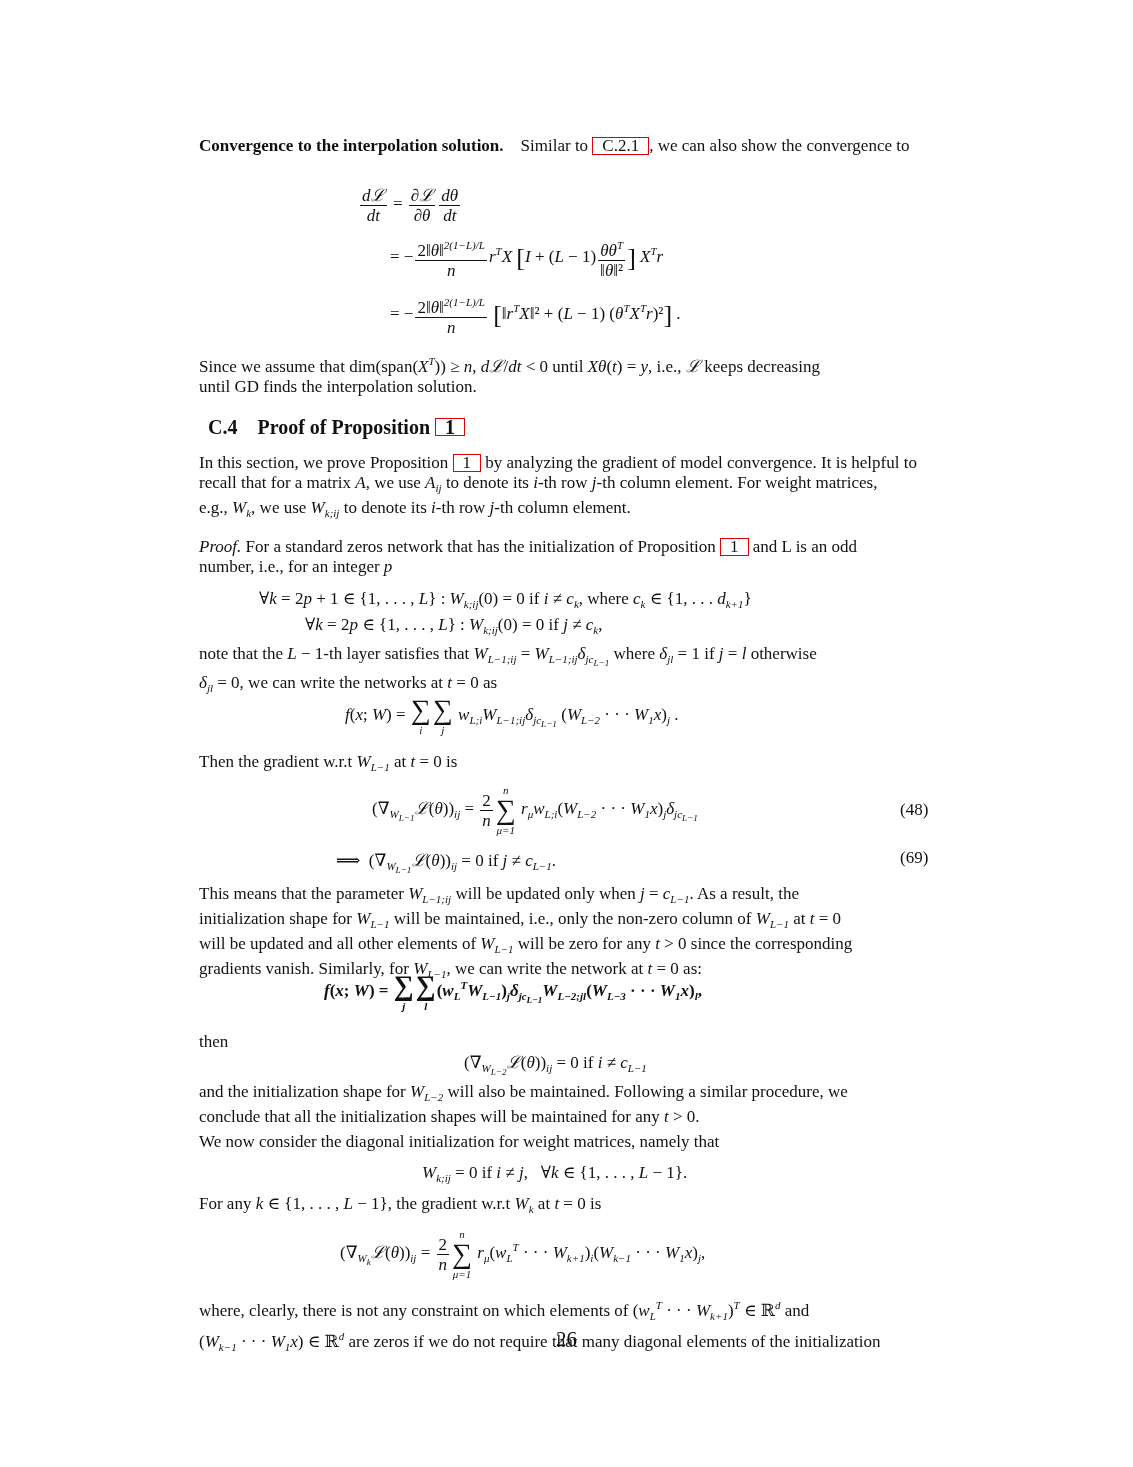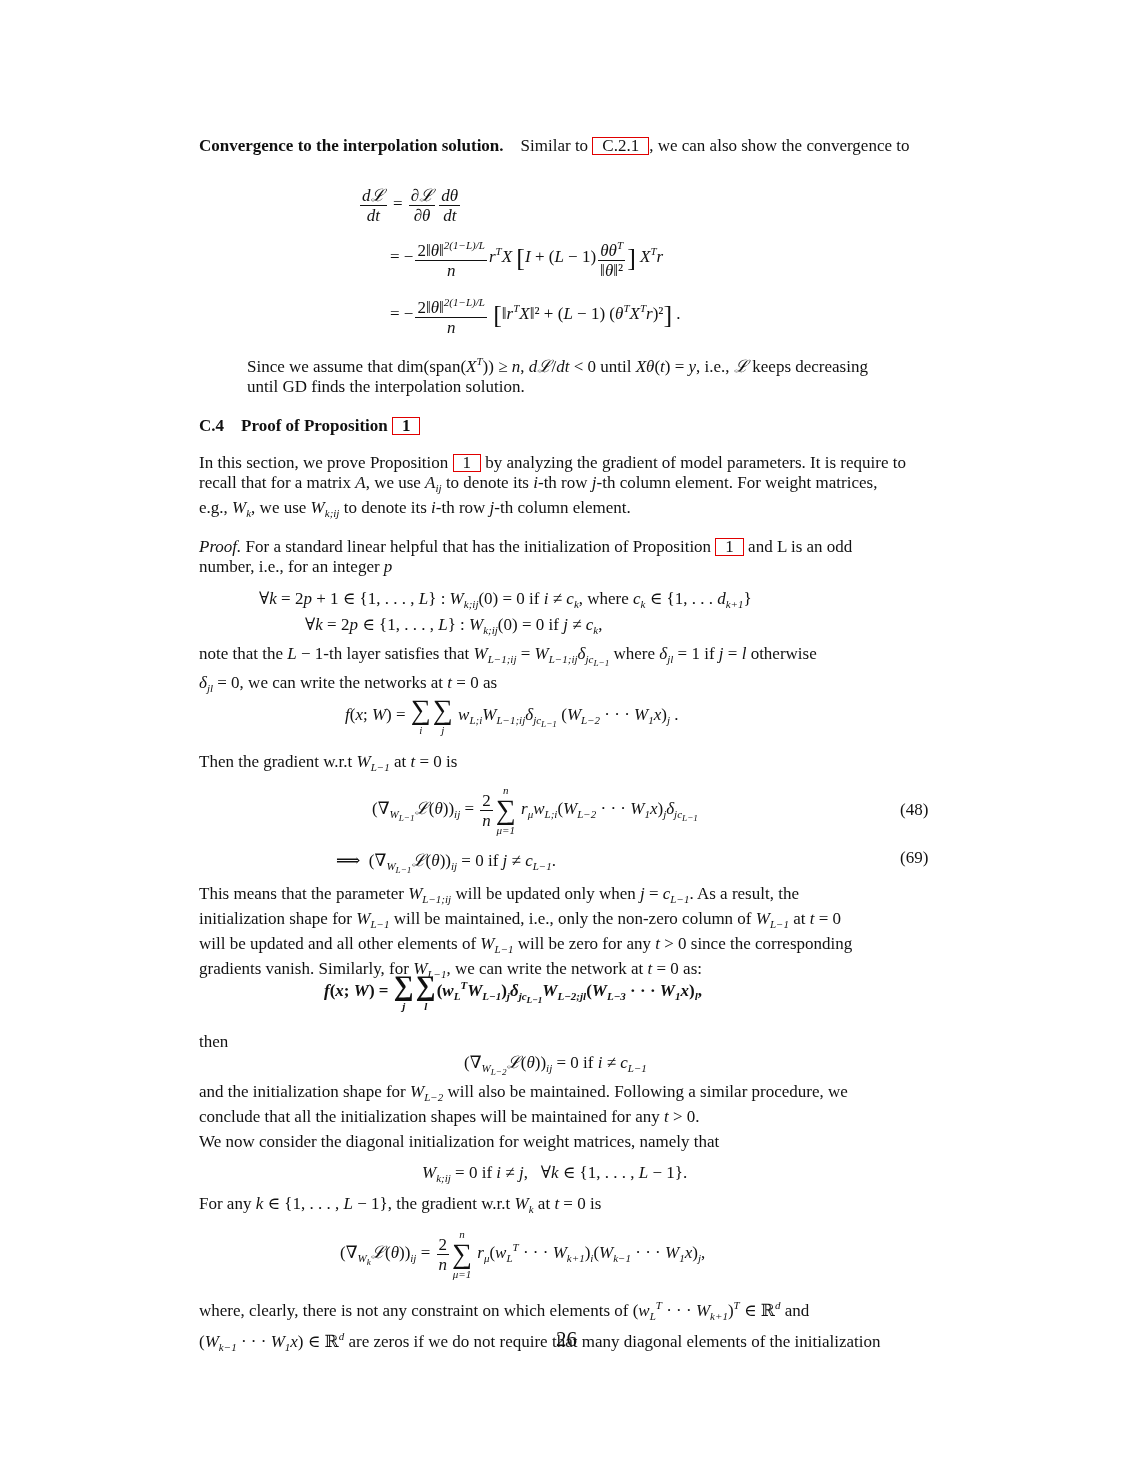--- a/index.html
+++ b/index.html
@@ -12,21 +12,21 @@
   .eq { position: absolute; white-space: nowrap; font-size: 17px; }
   .sub { font-size: 11px; vertical-align: -4px; font-style: italic; }
   .sup { font-size: 11px; vertical-align: 7px; font-style: italic; }
   .frac { display: inline-block; vertical-align: middle; text-align: center; margin: 0 2px; }
   .frac > span { display: block; padding: 0 2px; line-height: 19px; }
   .frac > span.num { border-bottom: 1px solid #111; }
   .big { font-size: 26px; vertical-align: -4px; }
   .sumblk { display: inline-block; text-align: center; vertical-align: middle; line-height: 12px; margin: 0 1px; }
   .sumblk .s { font-size: 28px; line-height: 28px; display: block; }
   .sumblk .lim { font-size: 11px; font-style: italic; display: block; }
-  .heading { position: absolute; left: 199px; font-weight: bold; font-size: 17px; }
+  .heading { position: absolute; left: 208px; font-weight: bold; font-size: 20px; }
   .pagenum { position: absolute; left: 556px; top: 1327px; font-size: 21px; }
 </style>
 </head>
 <body>
 
 <div class="para" style="top:136px;">
   <span class="b">Convergence to the interpolation solution.</span>&nbsp;&nbsp;&nbsp;
   <span>Similar to</span>
   <span class="ref">C.2.1</span><span>, we can also show the convergence to</span><br>
 </div>
@@ -38,42 +38,42 @@
 <div class="eq" style="left:390px; top:236px;">
   = −<span class="frac"><span class="num">2‖<span class="m">θ</span>‖<span class="sup">2(1−L)/L</span></span><span class="m">n</span></span><span class="m">r</span><span class="sup">T</span><span class="m">X</span>
   <span class="big">[</span><span class="m">I</span> + (<span class="m">L</span> − 1)<span class="frac"><span class="num m">θθ<span class="sup">T</span></span><span>‖<span class="m">θ</span>‖²</span></span><span class="big">]</span>
   <span class="m">X</span><span class="sup">T</span><span class="m">r</span>
 </div>
 <div class="eq" style="left:390px; top:293px;">
   = −<span class="frac"><span class="num">2‖<span class="m">θ</span>‖<span class="sup">2(1−L)/L</span></span><span class="m">n</span></span>
   <span class="big">[</span>‖<span class="m">r</span><span class="sup">T</span><span class="m">X</span>‖² + (<span class="m">L</span> − 1) (<span class="m">θ</span><span class="sup">T</span><span class="m">X</span><span class="sup">T</span><span class="m">r</span>)²<span class="big">]</span> .
 </div>
 
-<div class="para" style="top:351px;margin-left:48px;">
+<div class="para" style="top:351px;">
   Since we assume that dim(span(<span class="m">X</span><span class="sup">T</span>)) ≥ <span class="m">n</span>, <span class="m">dℒ</span>/<span class="m">dt</span> &lt; 0 until <span class="m">Xθ</span>(<span class="m">t</span>) = <span class="m">y</span>, i.e., <span class="m">ℒ</span> keeps decreasing<br>
   until GD finds the interpolation solution.
 </div>
 
 <div class="heading" style="top:416px;">
   <span>C.4</span>&nbsp;&nbsp;&nbsp;
   <span>Proof of Proposition</span>
   <span class="ref">1</span>
 </div>
 
 <div class="para" style="top:453px;">
   <span>In this section, we prove Proposition</span>
   <span class="ref">1</span>
-  <span>by analyzing the gradient of model parameters. It is require to</span><br>
+  <span>by analyzing the gradient of model convergence. It is helpful to</span><br>
   recall that for a matrix <span class="m">A</span>, we use <span class="m">A</span><span class="sub">ij</span> to denote its <span class="m">i</span>-th row <span class="m">j</span>-th column element. For weight matrices,<br>
   e.g., <span class="m">W</span><span class="sub">k</span>, we use <span class="m">W</span><span class="sub">k;ij</span> to denote its <span class="m">i</span>-th row <span class="m">j</span>-th column element.
 </div>
 
 <div class="para" style="top:537px;">
   <span class="m">Proof.</span>
-  <span>For a standard linear helpful that has the initialization of Proposition</span>
+  <span>For a standard zeros network that has the initialization of Proposition</span>
   <span class="ref">1</span>
   <span>and L is an odd</span><br>
   number, i.e., for an integer <span class="m">p</span>
 </div>
 
 <div class="eq" style="left:259px; top:588px;">
   ∀<span class="m">k</span> = 2<span class="m">p</span> + 1 ∈ {1, . . . , <span class="m">L</span>} : <span class="m">W</span><span class="sub">k;ij</span>(0) = 0 if <span class="m">i</span> ≠ <span class="m">c</span><span class="sub">k</span>, where <span class="m">c</span><span class="sub">k</span> ∈ {1, . . . <span class="m">d</span><span class="sub">k+1</span>}
 </div>
 <div class="eq" style="left:305px; top:614px;">
   ∀<span class="m">k</span> = 2<span class="m">p</span> ∈ {1, . . . , <span class="m">L</span>} : <span class="m">W</span><span class="sub">k;ij</span>(0) = 0 if <span class="m">j</span> ≠ <span class="m">c</span><span class="sub">k</span>,

